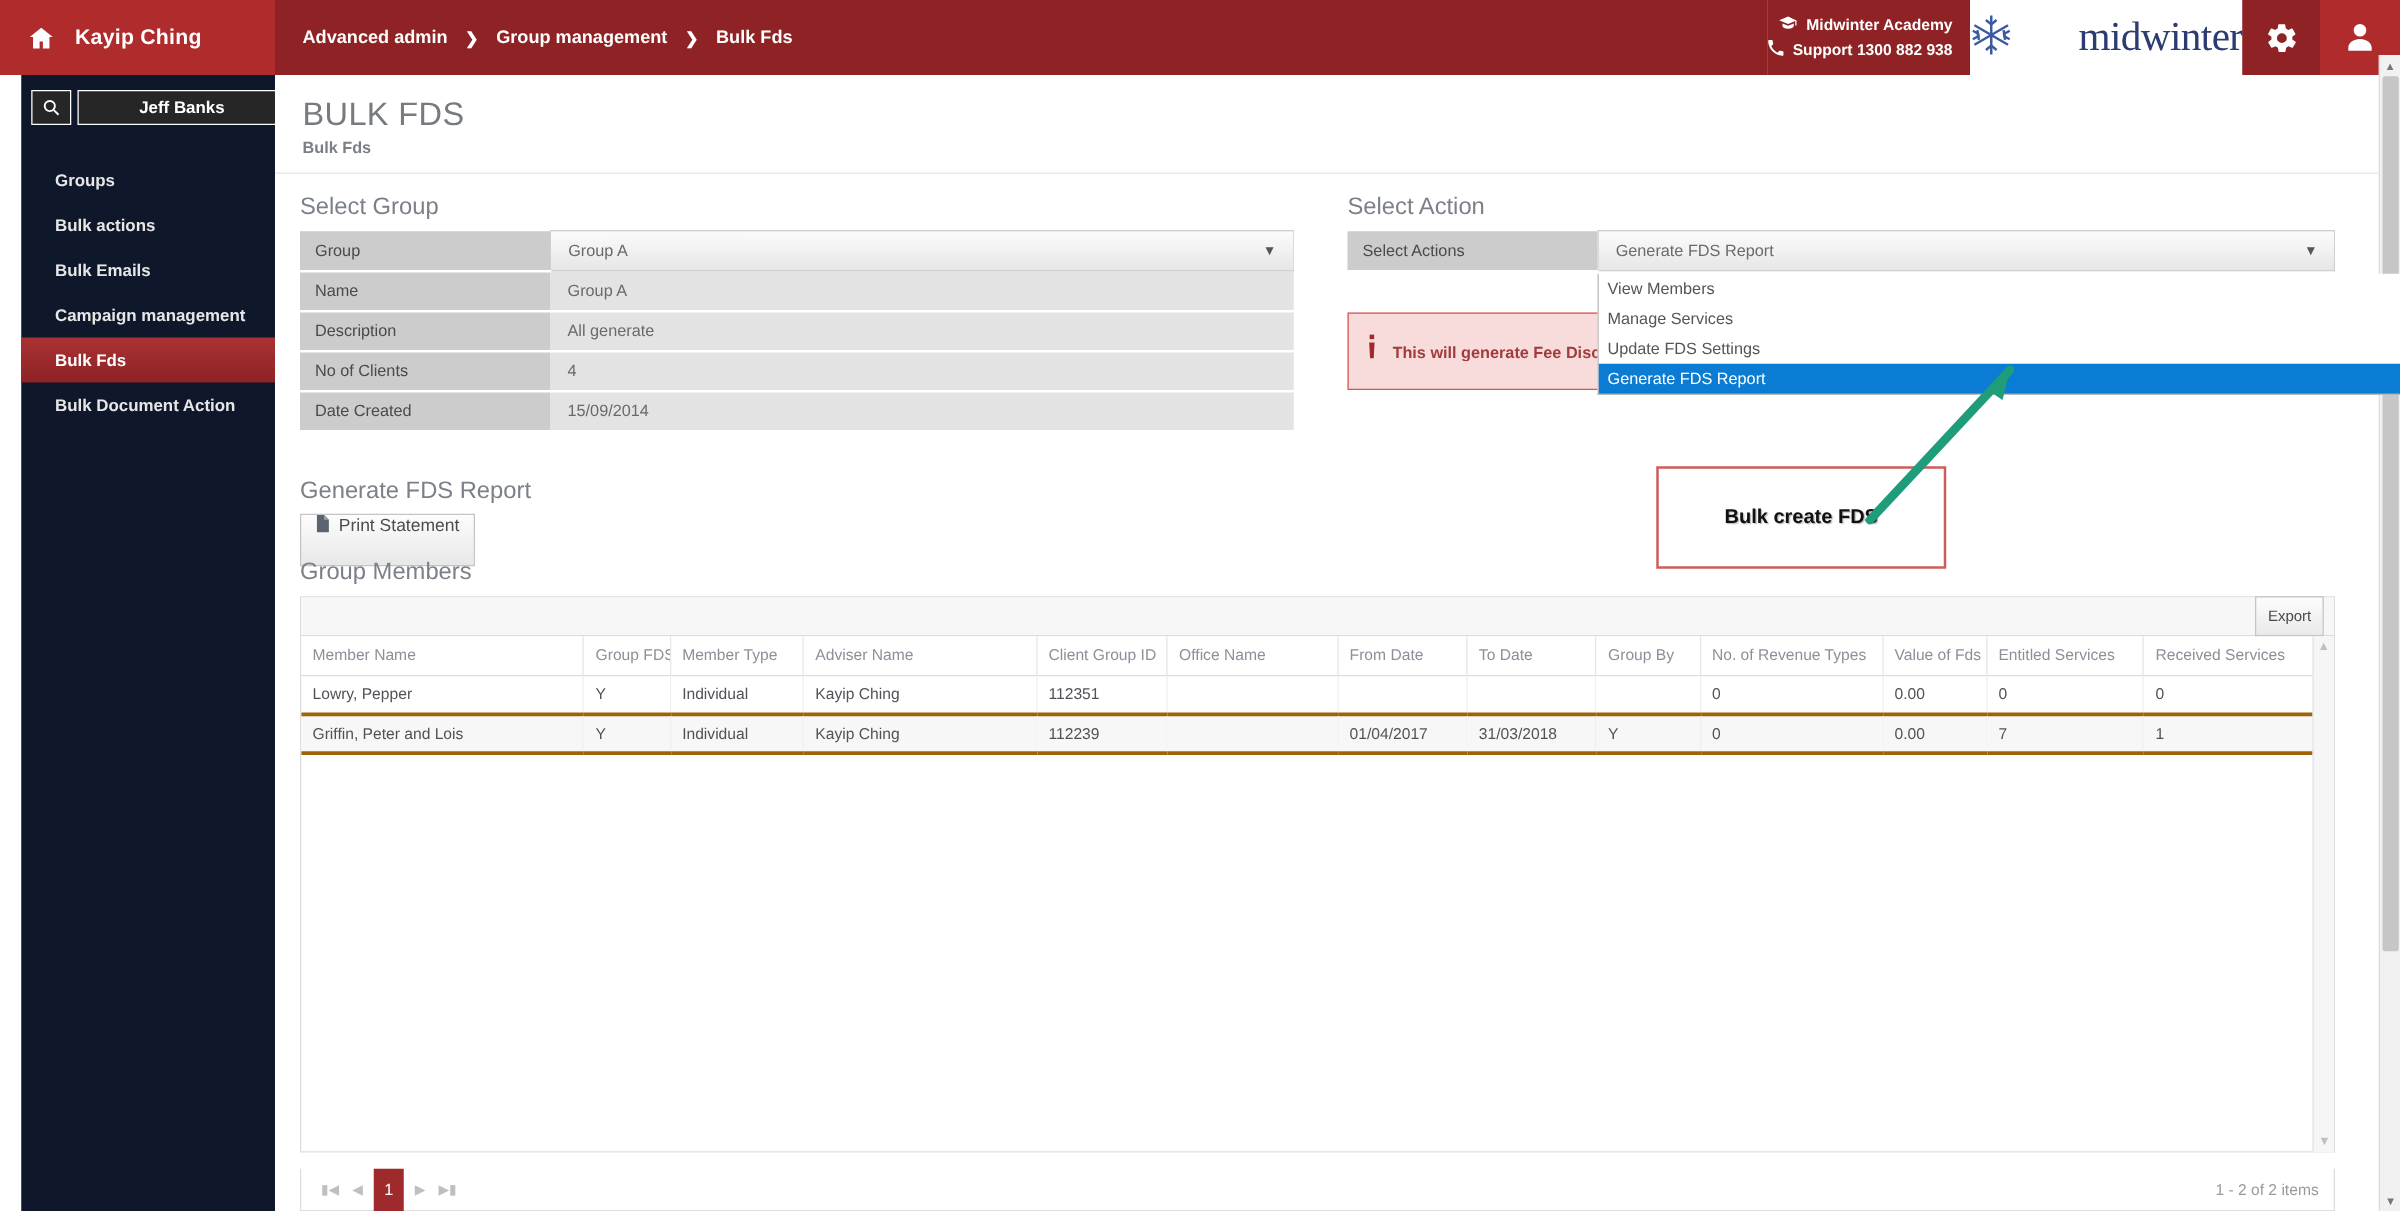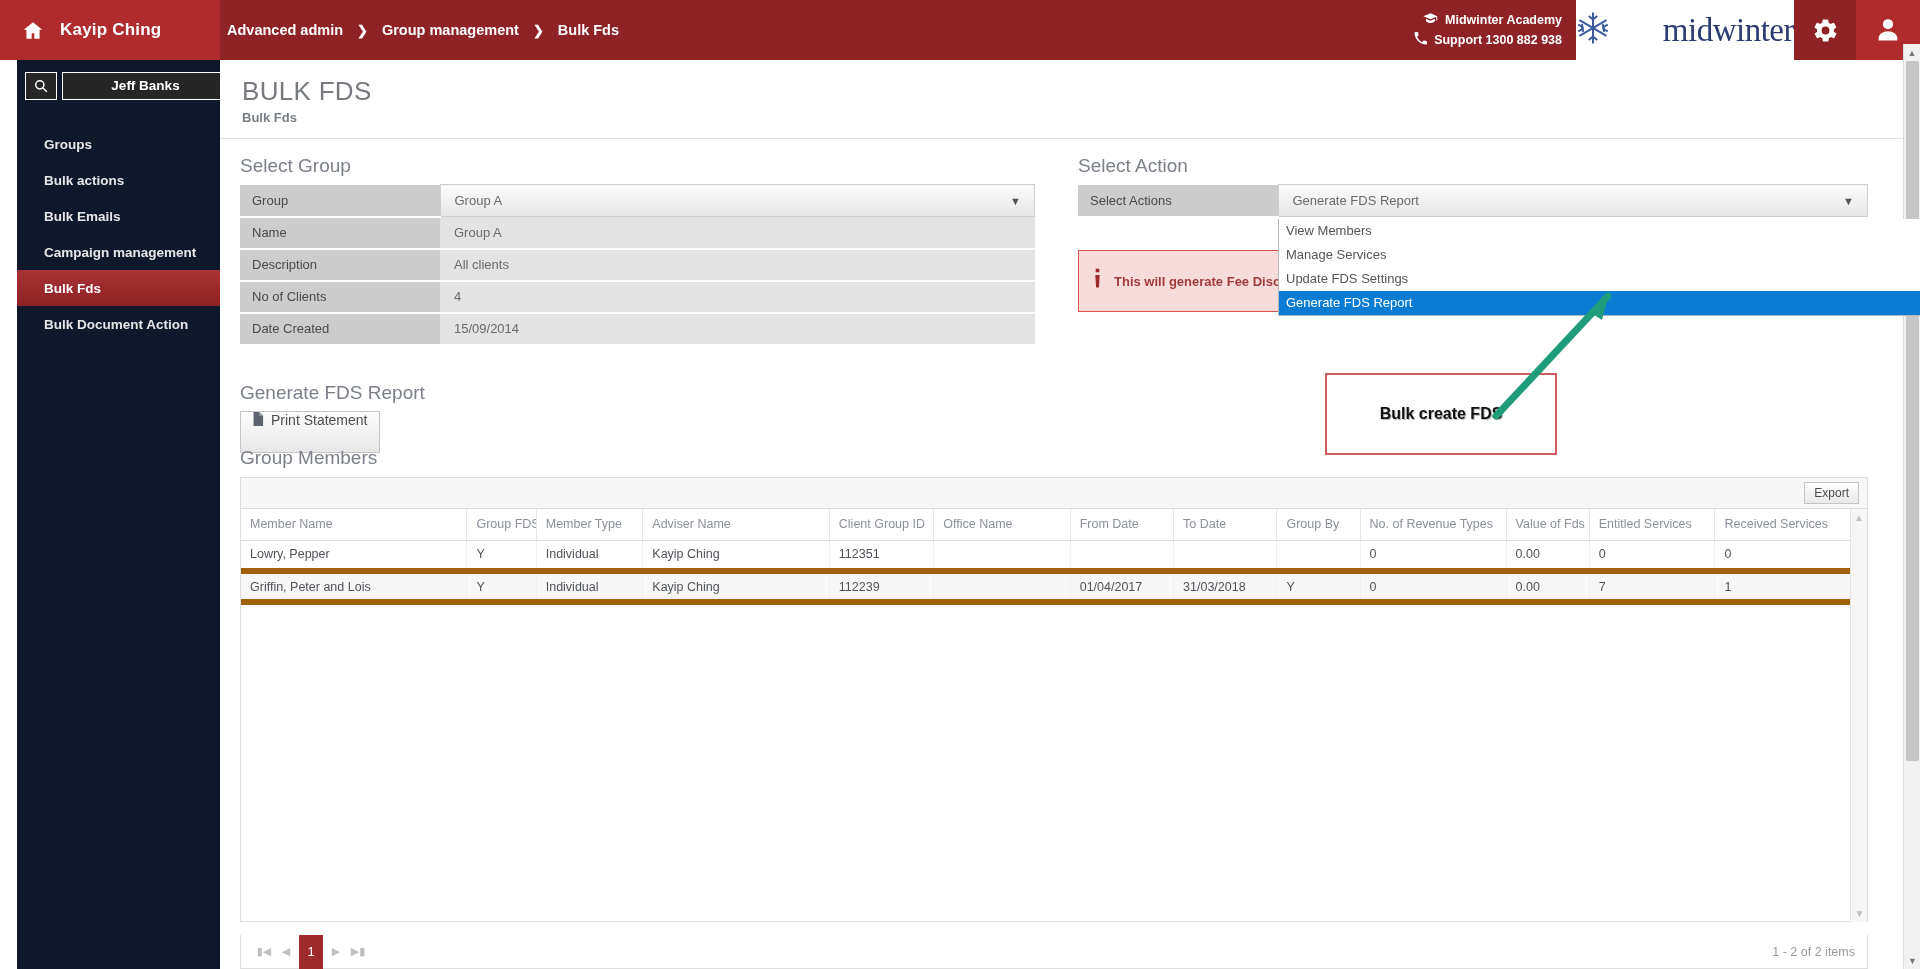--- a/index.html
+++ b/index.html
@@ -26,21 +26,21 @@
   }
   .home-icon { display: flex; align-items: center; }
   .brand-name {
     color: #ffffff; font-size: 17px; font-weight: bold;
     letter-spacing: .2px; white-space: nowrap;
   }
   .crumbbar {
     flex: 1; height: 60px;
     background: #8e2224;
     display: flex; align-items: center;
-    padding-left: 7px;
+    padding-left: 22px;
     gap: 14px;
   }
   .crumb {
     color: #ffffff; font-size: 14.5px; font-weight: bold;
     white-space: nowrap; cursor: pointer;
   }
   .crumb.last { cursor: default; }
   .crumb-sep { color: #ffffff; font-size: 13px; font-weight: bold; }
 
   .header-right {
@@ -207,39 +207,39 @@
     border: 1px solid #dddddd;
     background: #ffffff;
   }
   .grid-toolbar {
     height: 31px; background: #f7f7f7;
     border-bottom: 1px solid #dddddd;
     display: flex; align-items: center; justify-content: flex-end;
     padding-right: 8px;
   }
   .export-btn {
-    height: 22px; padding: 0 9px;
+    height: 32px; padding: 0 9px;
     background: linear-gradient(to bottom,#fdfdfd,#e9e9e9);
     border: 1px solid #c4c4c4; color: #4a4a4a;
     font-size: 12px; cursor: pointer;
     display: inline-flex; align-items: center;
   }
   .grid-scroll {
     height: 413px; overflow: hidden; position: relative;
   }
   table.grid { width: 1611px; border-collapse: collapse; table-layout: fixed; }
   table.grid th {
     height: 31px; background: #ffffff;
     border-bottom: 1px solid #dddddd; border-right: 1px solid #e6e6e6;
     color: #8b9099; font-size: 12.5px; font-weight: normal;
     text-align: left; padding-left: 9px;
     white-space: nowrap; overflow: hidden;
   }
   table.grid td {
-    height: 31px; border-bottom: 6px solid #a16207;
+    height: 31px; border-bottom: 3px solid #a16207;
     border-right: 1px solid #efefef;
     color: #4f5358; font-size: 12.5px;
     padding-left: 9px; white-space: nowrap; overflow: hidden;
   }
   table.grid tr.alt td { background: #f7f7f7; }
 
   .inner-sb {
     position: absolute; right: 0; top: 31px;
     width: 17px; height: 413px;
     background: #f6f6f6; border-left: 1px solid #e3e3e3;
@@ -424,21 +424,21 @@
         <span>Group A</span>
         <span class="caret">▼</span>
       </td>
     </tr>
     <tr>
       <td class="k">Name</td>
       <td class="v">Group A</td>
     </tr>
     <tr>
       <td class="k">Description</td>
-      <td class="v">All clients</td>
+      <td class="v">All generate</td>
     </tr>
     <tr>
       <td class="k">No of Clients</td>
       <td class="v">4</td>
     </tr>
     <tr>
       <td class="k">Date Created</td>
       <td class="v">15/09/2014</td>
     </tr>
   </tbody>

